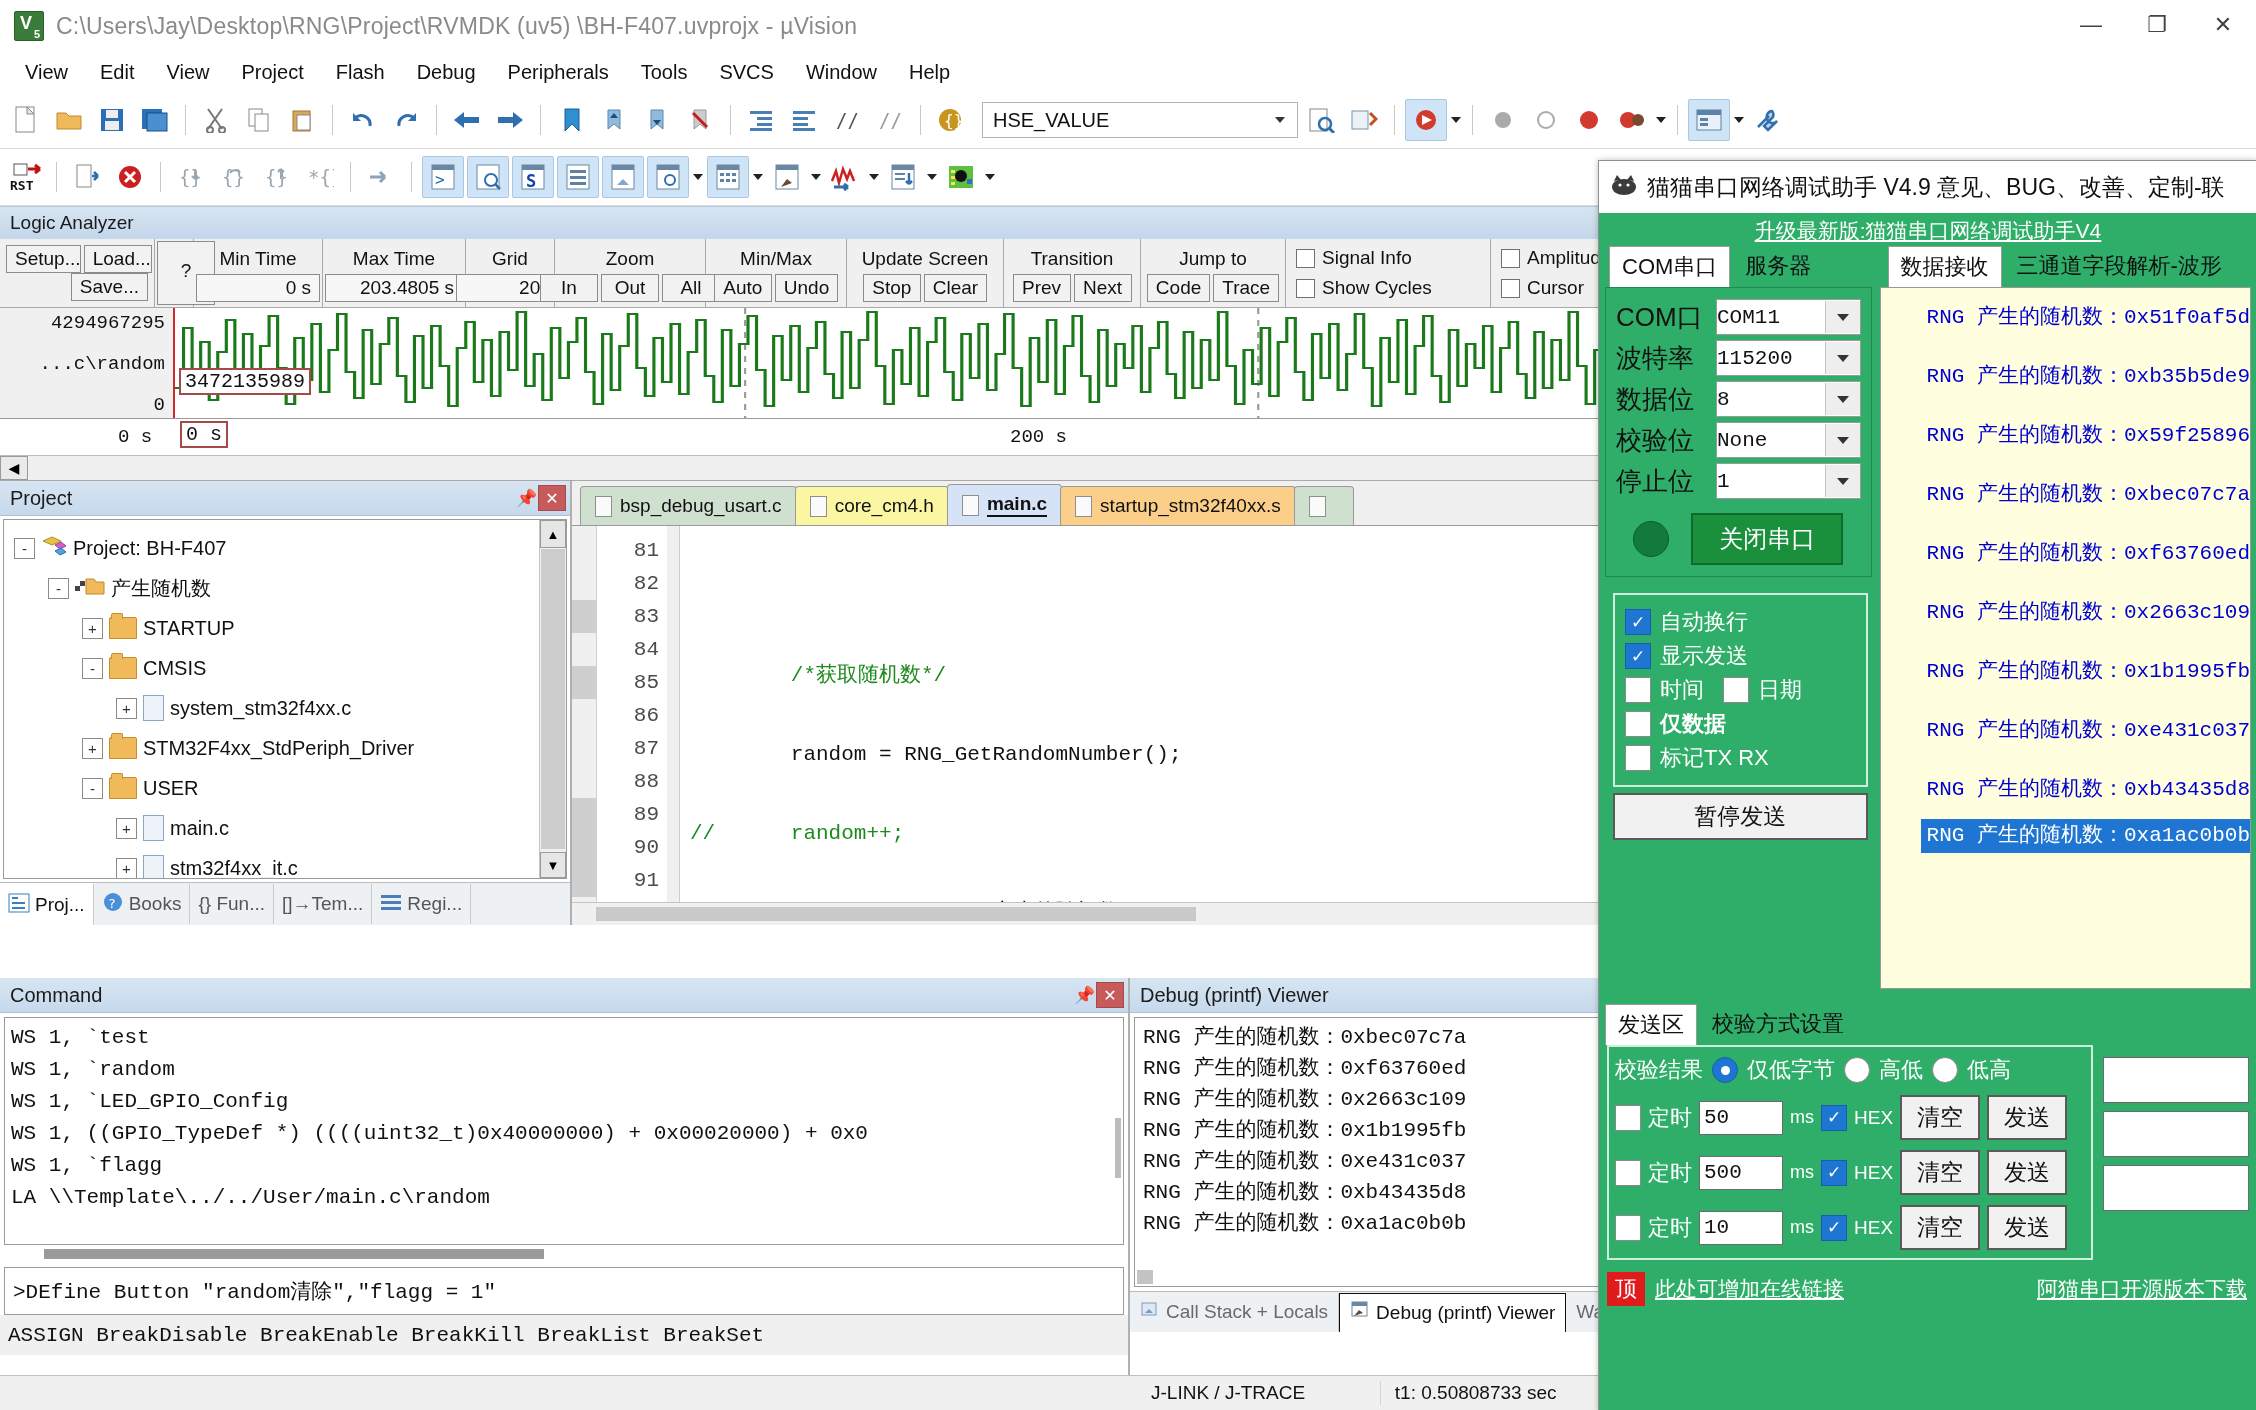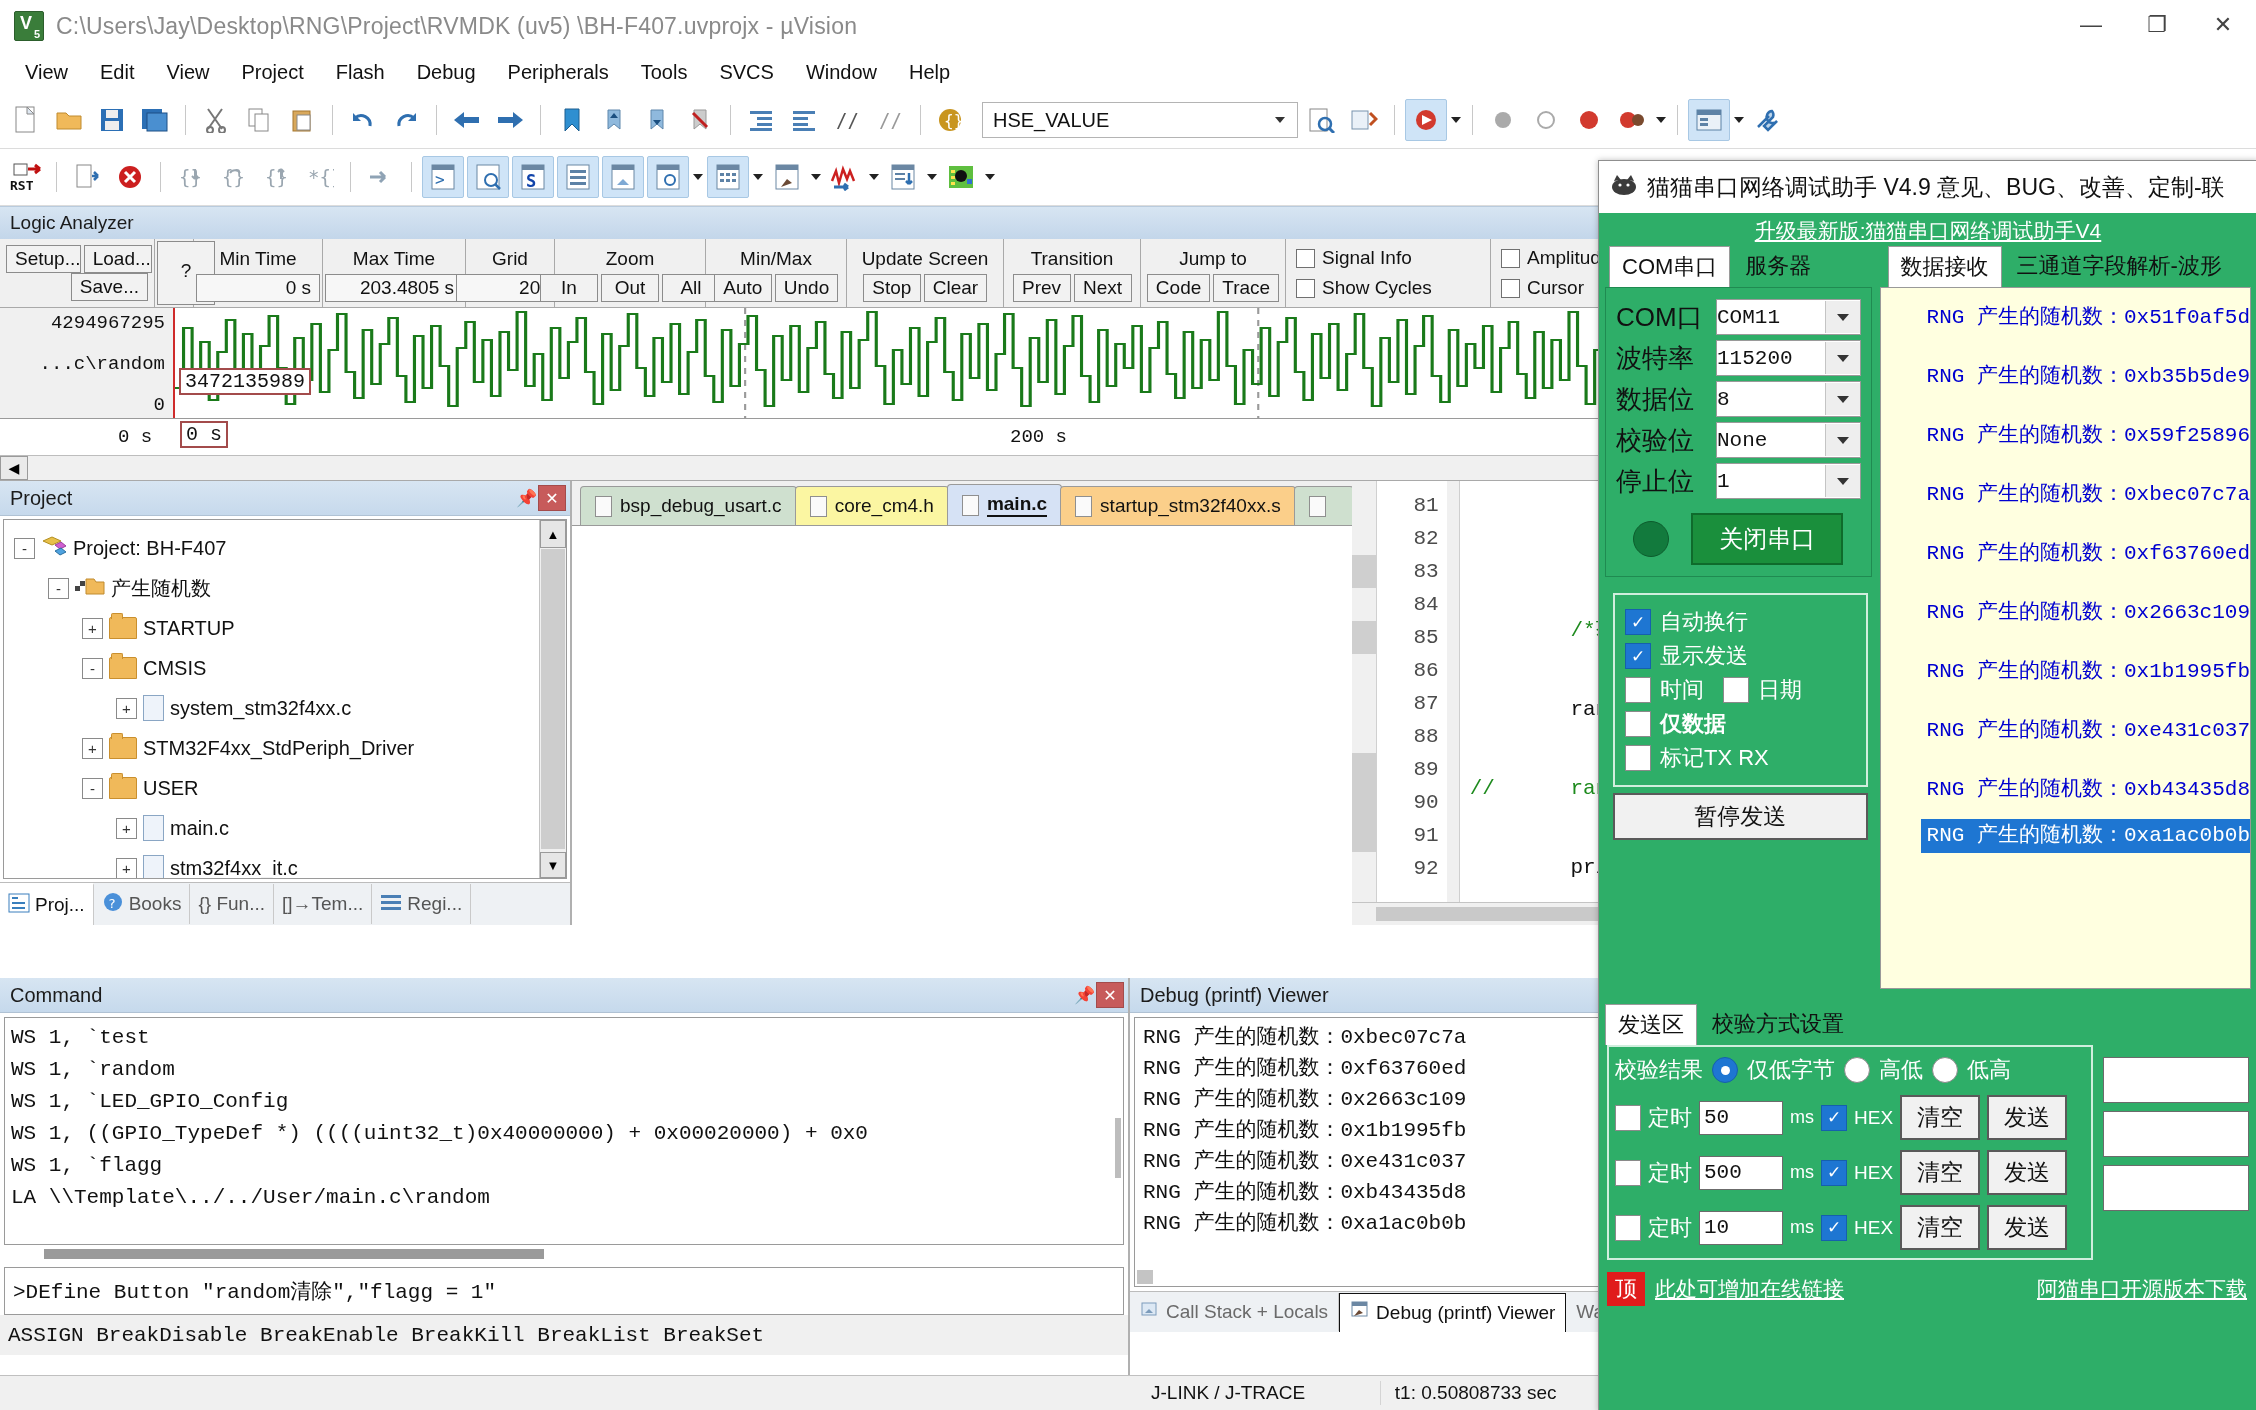--- a/index.html
+++ b/index.html
@@ -759,21 +759,21 @@
                   <rect x="1" y="2" width="20" height="3"></rect>
                   <rect x="1" y="8" width="20" height="3"></rect>
                   <rect x="1" y="14" width="20" height="3"></rect>
                 </g>
               </svg></span>
           <span>Regi...</span>
         </div>
       </div>
     </div>
 
-    <div style="flex:1;display:flex;flex-direction:row;overflow:hidden;">
+    <div style="flex:1;display:flex;flex-direction:column;overflow:hidden;">
       <div class="etabs">
         <div class="etab" style="background:#cfe0cf;">
           <span class="fi"></span>
           <span>bsp_debug_usart.c</span>
         </div>
         <div class="etab" style="background:#fbf6a2;">
           <span class="fi"></span>
           <span>core_cm4.h</span>
         </div>
         <div class="etab" style="background:#d6e2f5;height:40px;">

